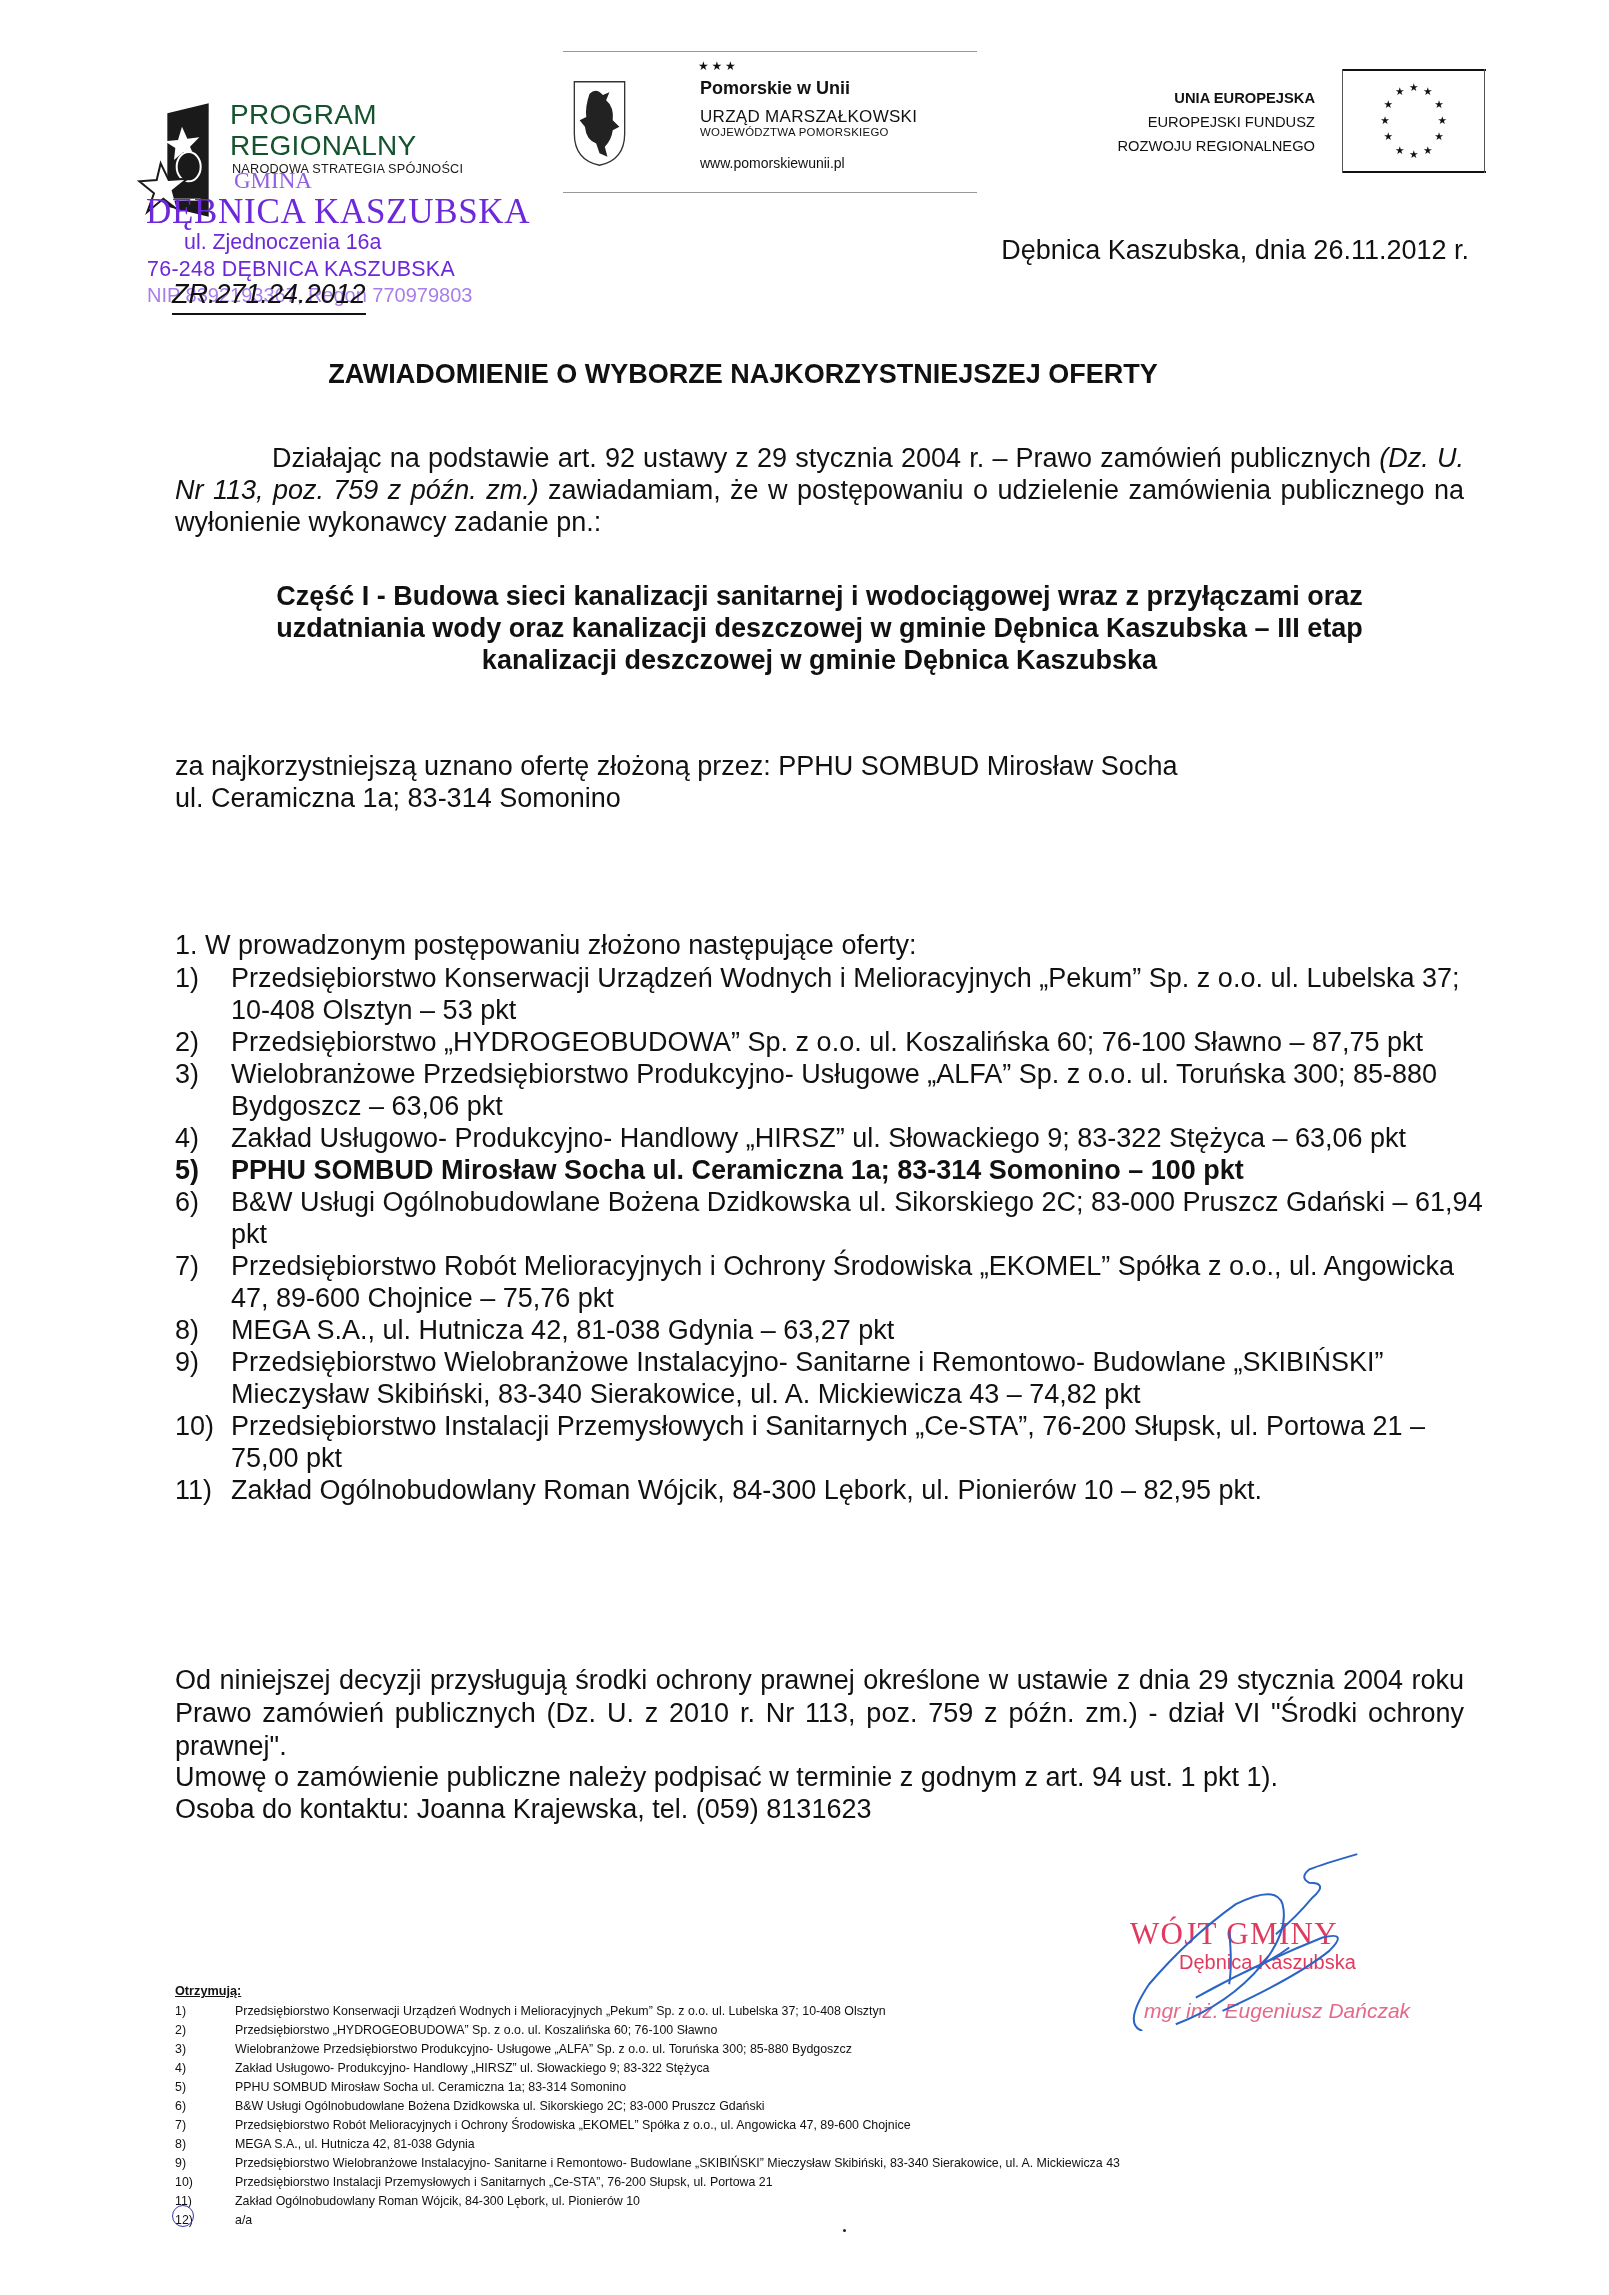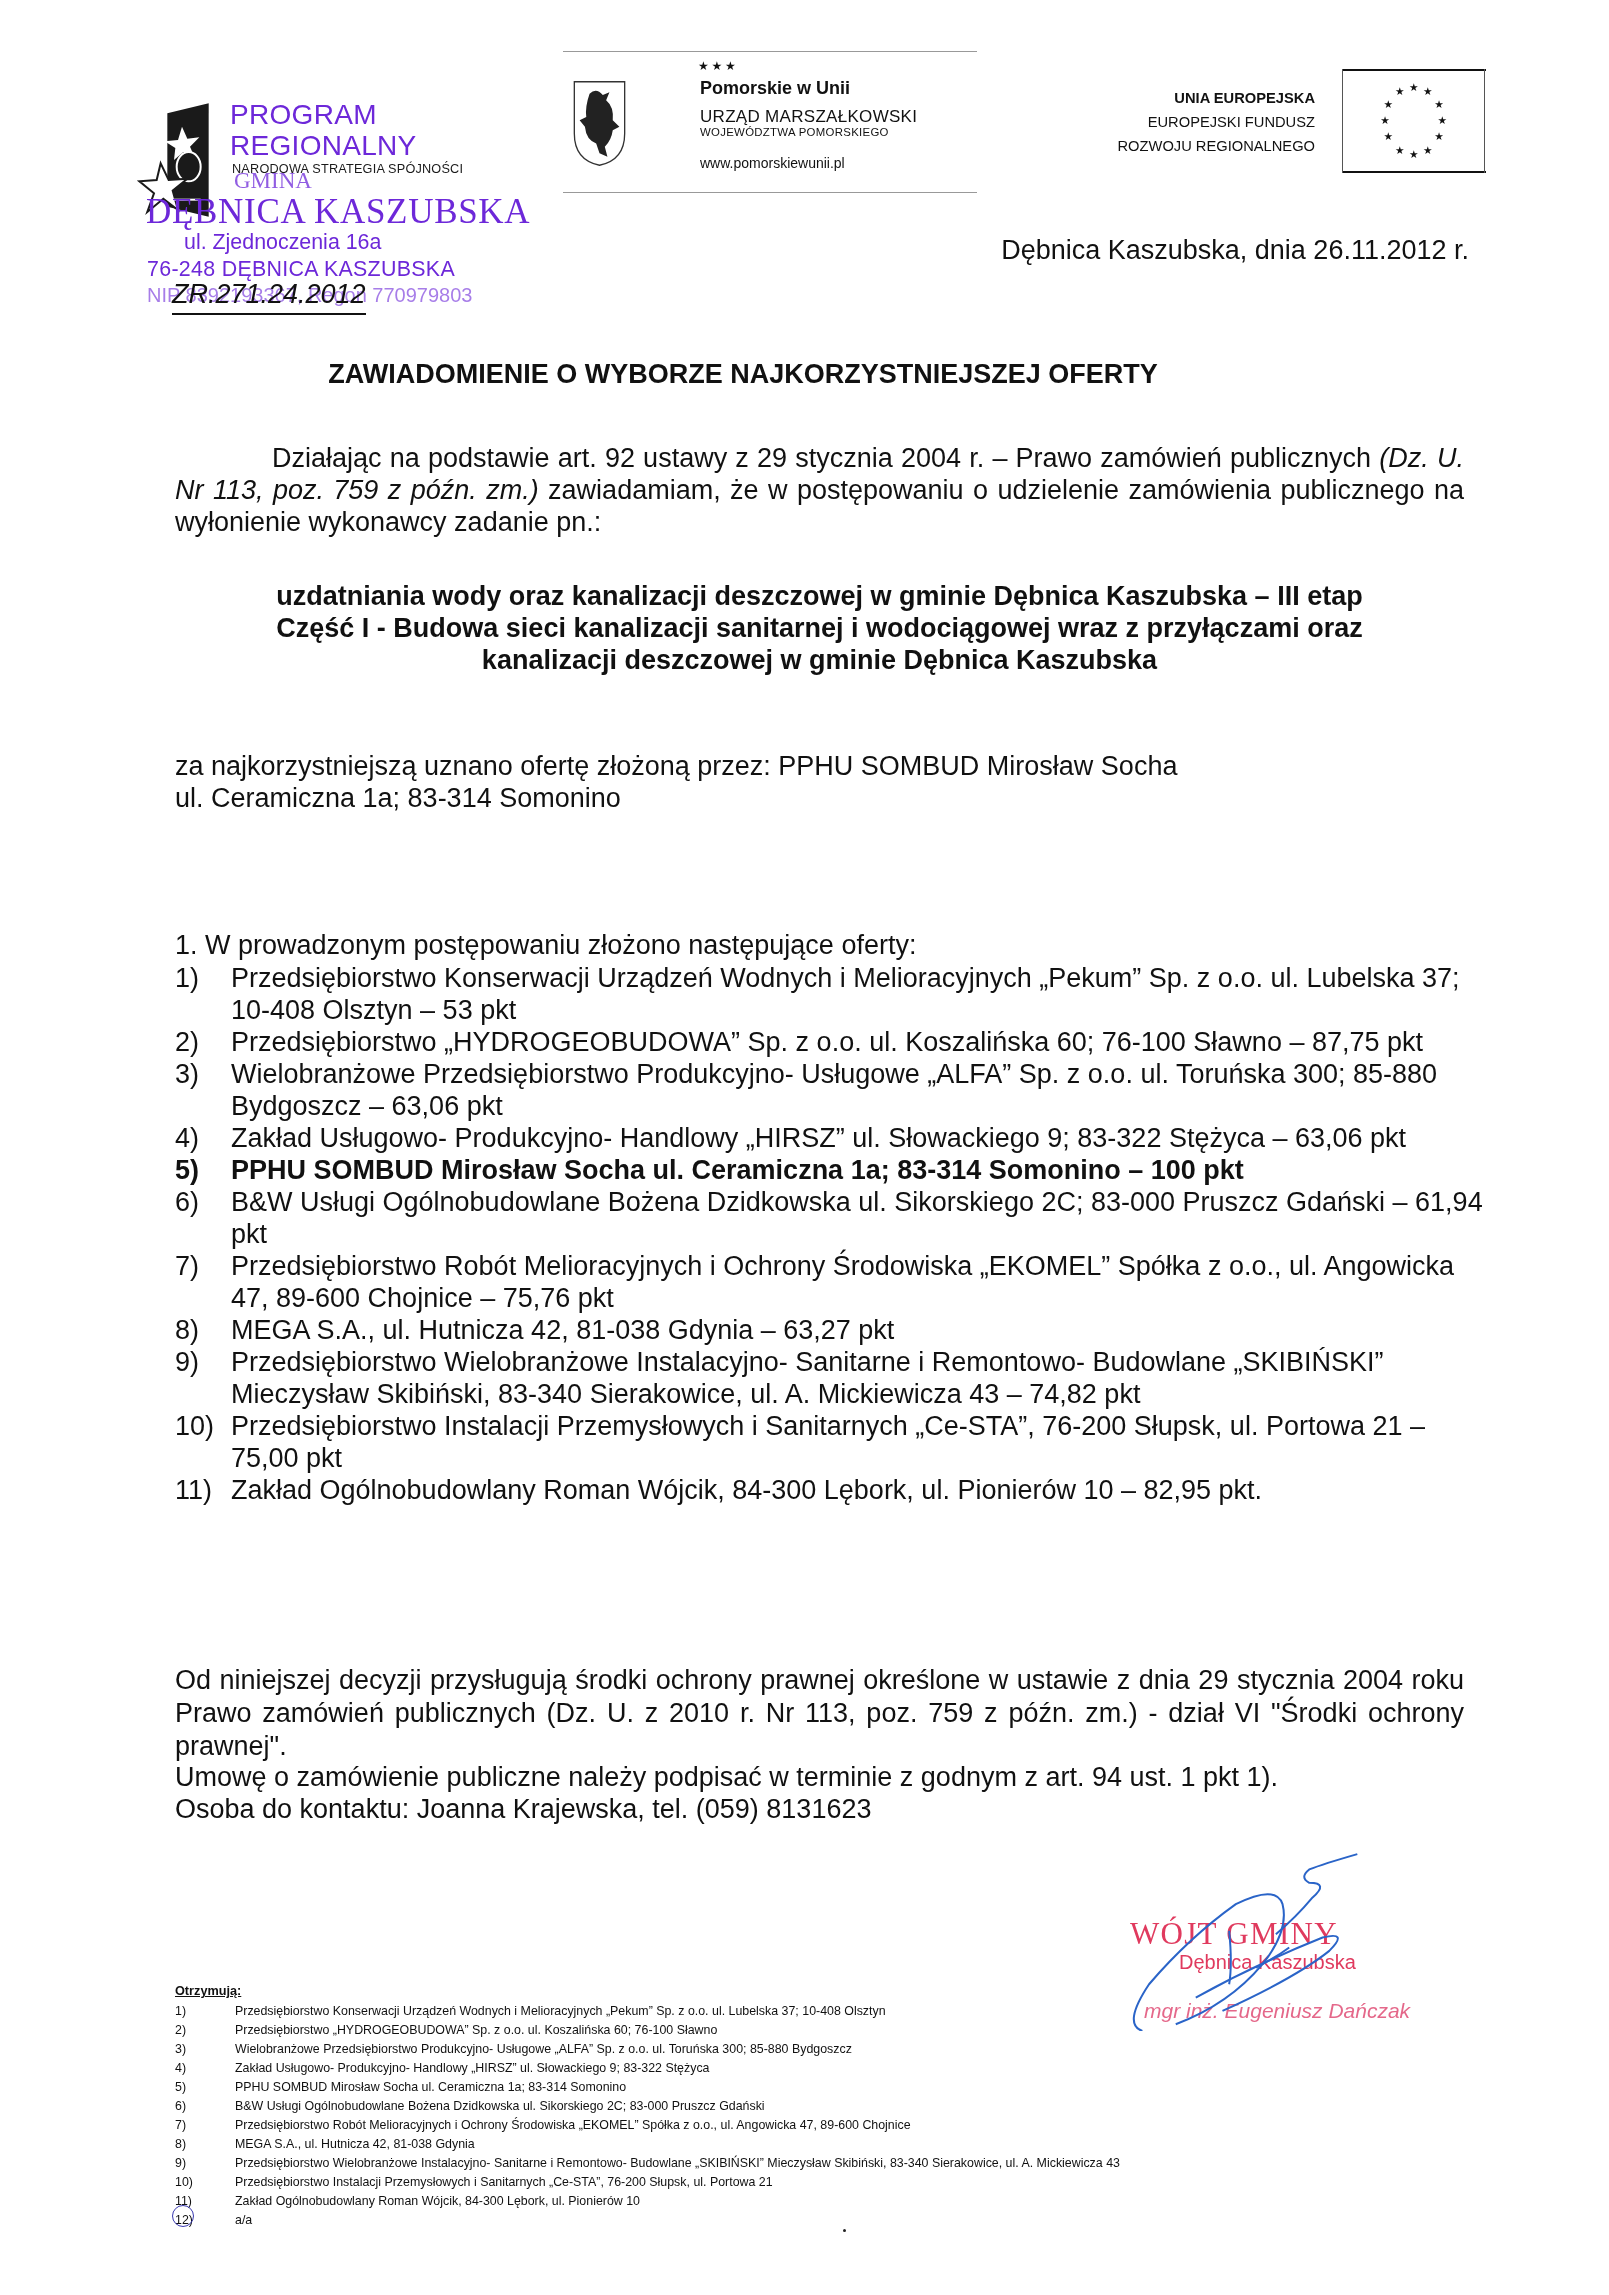--- a/index.html
+++ b/index.html
@@ -2,21 +2,21 @@
 <html style="font-size:10.7px"><head>
 <meta charset="utf-8">
 <style>
   html, body { margin: 0; padding: 0; background: #ffffff; }
   body { width: 1609px; height: 2295px; position: relative; overflow: hidden;
          font-family: "Liberation Sans", "DejaVu Sans", sans-serif; color: #111; }
   .abs { position: absolute; }
 
   
   .pr-logo { left: 134px; top: 100px; width: 80px; height: 120px; }
-  .pr-title { left: 230px; top: 99px; font-size: 28px; line-height: 31px; color: #6d28d9; letter-spacing: 0.3px; }
+  .pr-title { left: 230px; top: 99px; font-size: 28px; line-height: 31px; color: #14532d; letter-spacing: 0.3px; }
   .pr-sub { left: 232px; top: 162px; font-size: 12.7px; color: #1a1a1a; letter-spacing: 0.2px; }
 
   .pom-box { left: 563px; top: 51px; width: 414px; height: 140px; border-top: 1.3px solid #999; border-bottom: 1.3px solid #999; }
   .pom-shield { left: 573px; top: 80px; width: 53px; height: 87px; }
   .pom-stars { left: 698px; top: 59px; font-size: 12px; letter-spacing: 2.7px; }
   .pom-title { left: 700px; top: 78px; font-size: 18px; font-weight: bold; }
   .pom-l1 { left: 700px; top: 107px; font-size: 17px; letter-spacing: 0.3px; }
   .pom-l2 { left: 700px; top: 126px; font-size: 11.4px; letter-spacing: 0.3px; }
   .pom-url { left: 700px; top: 155px; font-size: 14px; }
 
@@ -134,22 +134,22 @@
 <div class="abs ref-no">ZR.271.24.2012</div>
 <div class="abs date-line">Dębnica Kaszubska, dnia 26.11.2012 r.</div>
 
 <div class="abs heading">ZAWIADOMIENIE O WYBORZE NAJKORZYSTNIEJSZEJ OFERTY</div>
 
 <div class="abs para p1">
   <span>Działając na podstawie art. 92 ustawy z 29 stycznia 2004 r. – Prawo zamówień publicznych </span><i>(Dz. U. Nr 113, poz. 759 z późn. zm.)</i><span> zawiadamiam, że w postępowaniu o udzielenie zamówienia publicznego na wyłonienie wykonawcy zadanie pn.:</span>
 </div>
 
 <div class="abs task">
+  <div>Część I - Budowa sieci  kanalizacji sanitarnej i wodociągowej wraz z przyłączami oraz</div>
   <div>uzdatniania wody oraz kanalizacji deszczowej w gminie Dębnica Kaszubska – III etap</div>
-  <div>Część I - Budowa sieci  kanalizacji sanitarnej i wodociągowej wraz z przyłączami oraz</div>
   <div>kanalizacji deszczowej w gminie Dębnica Kaszubska</div>
 </div>
 
 <div class="abs para winner">
   <div style="text-align:left; width:1029px;">za najkorzystniejszą uznano ofertę złożoną przez: PPHU SOMBUD Mirosław Socha ul. Ceramiczna  1a; 83-314 Somonino</div>
 </div>
 
 <div class="abs offers-intro">1. W prowadzonym postępowaniu złożono następujące oferty:</div>
 <ul class="abs offers">
   <li>

